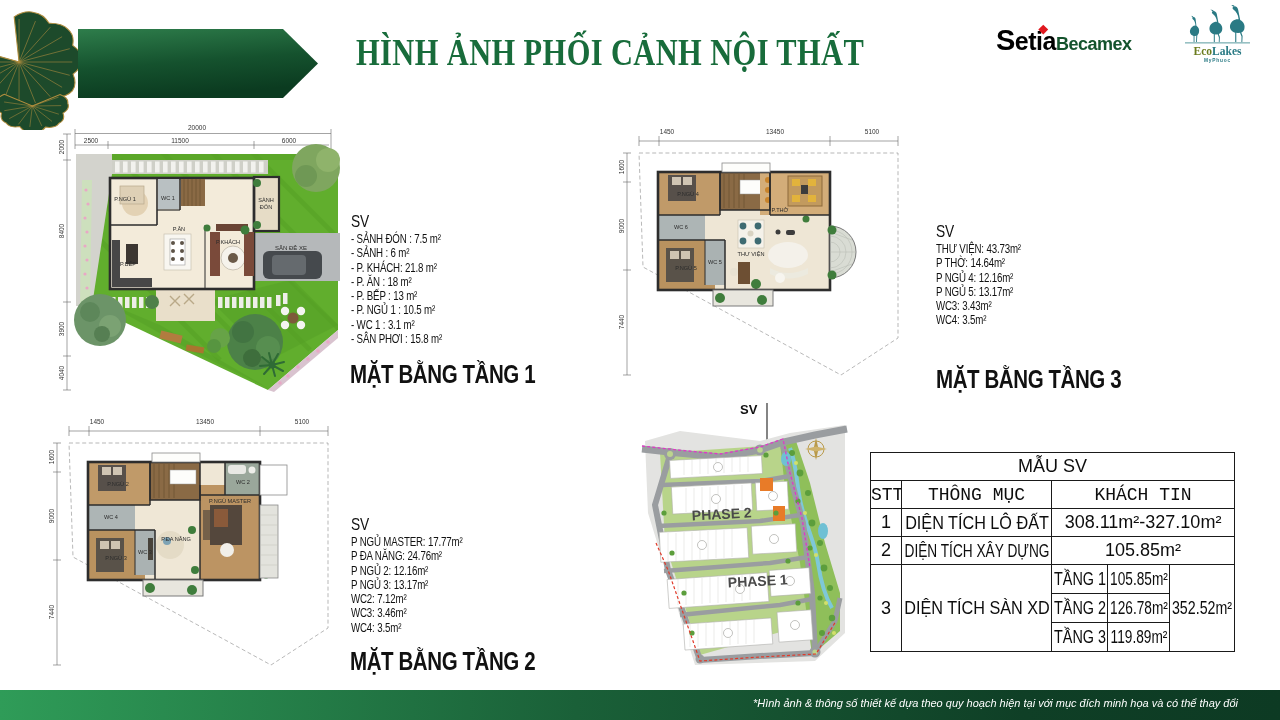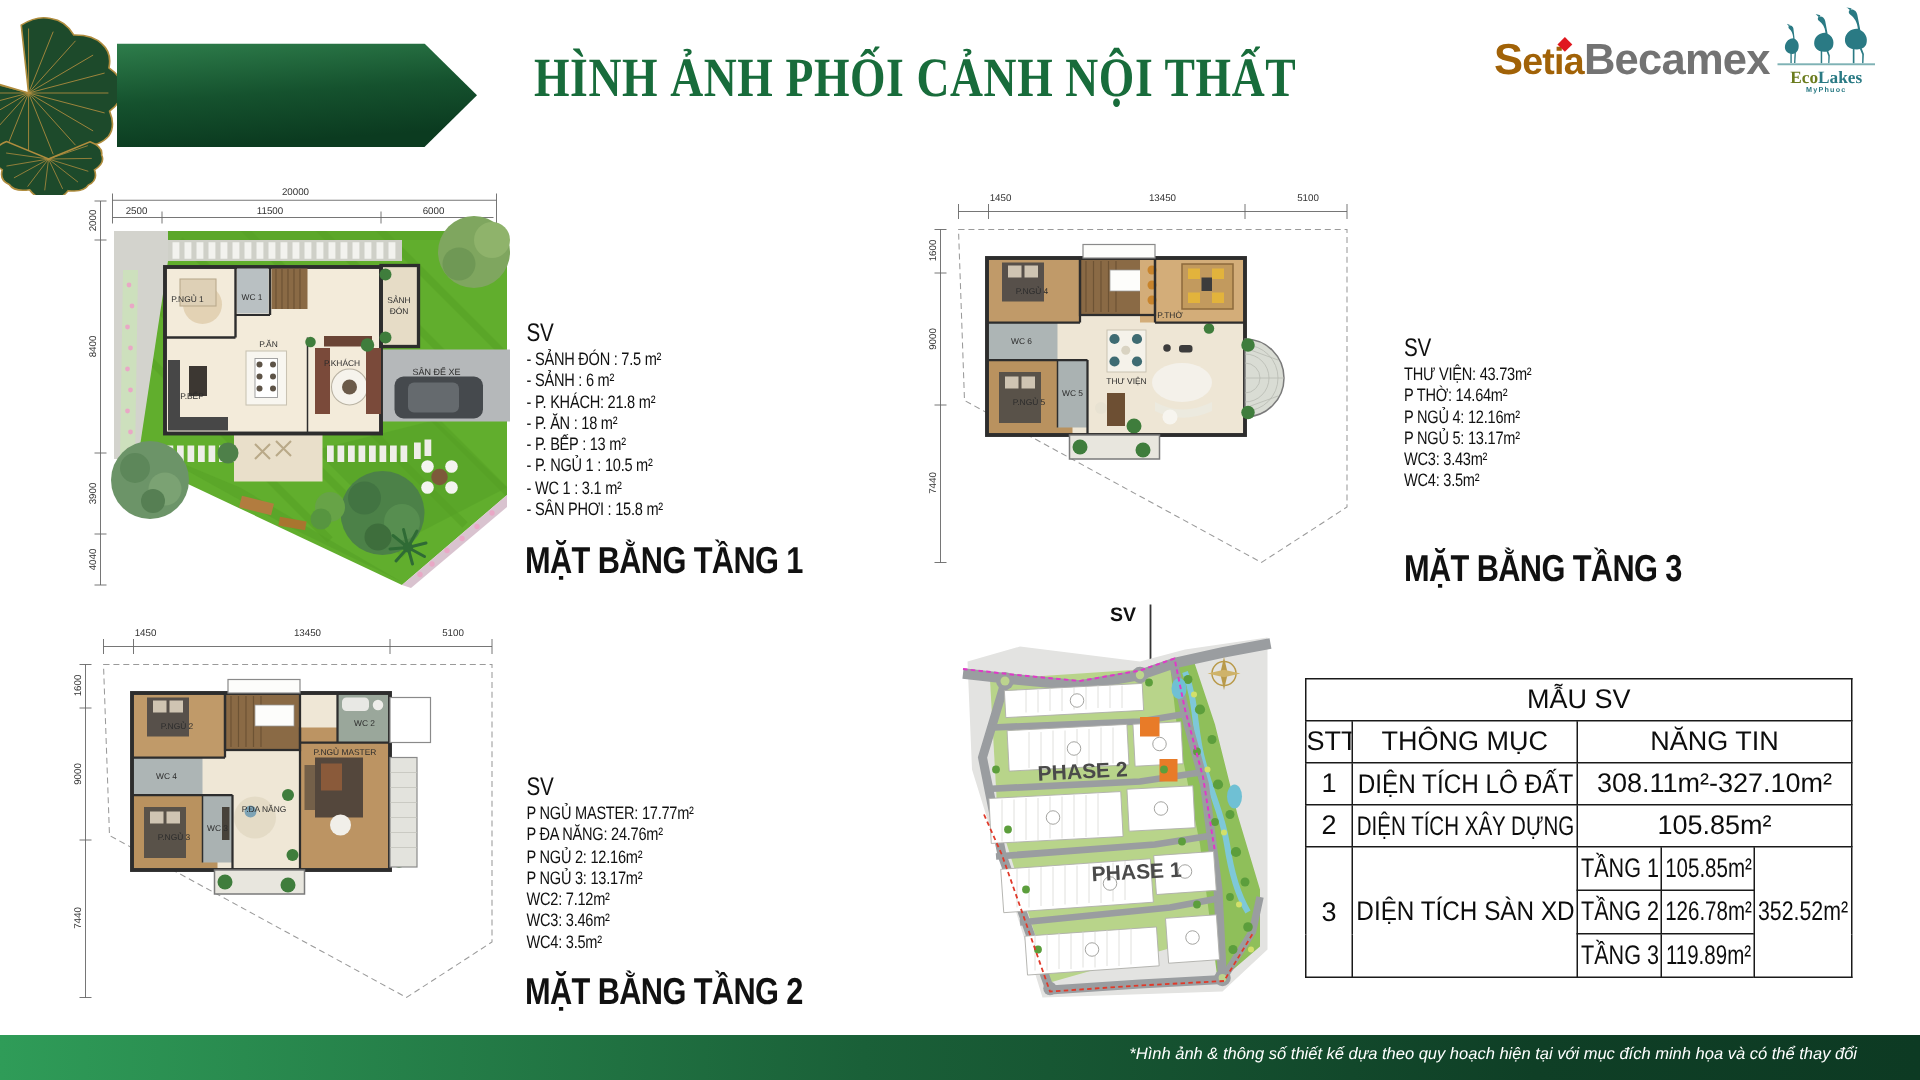--- a/index.html
+++ b/index.html
@@ -41,21 +41,21 @@
       <path d="M28.0,58.0 L23.6,12.8 Q32.9,6.2 41.3,8.4 Q50.1,9.8 55.1,19.3 Q66.8,19.1 72.2,25.4 Q78.2,31.2 76.3,41.3 Q84.7,47.6 84.2,55.5 Q84.9,63.2 76.7,70.1 Q80.5,80.2 76.0,86.9 Q71.0,93.3 59.1,94.0 Q55.1,103.7 46.5,105.6 Q38.4,109.6 28.6,104.8 Q18.8,110.0 10.5,106.4 Q1.6,104.9 -2.9,95.5 Q-14.2,94.4 -18.7,87.4 Q-24.3,81.2 -21.6,71.4 Q-29.5,64.5 -28.5,56.6 Q-29.0,48.7 -20.7,42.2 Z" fill="#1d4a2b" stroke="#b08d3e" stroke-width="1"></path>
       <path d="M28,58 L28.0,15.0 M28,58 L42.8,17.1 M28,58 L56.2,23.2 M28,58 L66.8,32.7 M28,58 L73.7,44.7 M28,58 L76.0,58.0 M28,58 L73.7,71.3 M28,58 L66.8,83.3 M28,58 L56.2,92.8 M28,58 L42.8,98.9 M28,58 L28.0,101.0 M28,58 L13.2,98.9 M28,58 L-0.2,92.8 M28,58 L-10.8,83.3 M28,58 L-17.7,71.3 M28,58 L-20.0,58.0 M28,58 L-17.7,44.7 " stroke="#b08d3e" stroke-width="0.55" fill="none"></path>
       <path d="M40.0,102.0 L64.9,90.5 Q72.8,93.8 71.9,99.3 Q74.2,104.6 67.6,109.2 Q69.9,116.2 64.0,119.3 Q61.0,124.5 51.8,123.1 Q47.0,129.9 40.0,127.8 Q33.2,129.6 28.6,122.5 Q19.4,124.1 16.4,119.0 Q10.3,116.0 12.2,109.2 Q5.7,104.6 8.2,99.3 Q7.1,93.7 14.8,90.3 Z" fill="#1d4a2b" stroke="#b08d3e" stroke-width="1"></path>
       <path d="M40,102 L63.6,93.1 M40,102 L66.0,101.6 M40,102 L63.9,110.2 M40,102 L57.7,117.4 M40,102 L48.5,121.9 M40,102 L37.7,122.9 M40,102 L27.4,120.4 M40,102 L19.2,114.6 M40,102 L14.7,106.7 M40,102 L14.5,98.0 " stroke="#b08d3e" stroke-width="0.5" fill="none"></path>
     </g>
   </svg>
 
   <div class="abs" style="left:356px;top:31px;font-family:'Liberation Serif',serif;font-size:37px;font-weight:600;color:#186c3b;letter-spacing:0.5px;white-space:nowrap;transform:scaleX(0.822);transform-origin:left center;">HÌNH ẢNH PHỐI CẢNH NỘI THẤT</div>
 
   <div class="abs" style="left:996px;top:24px;font-size:29px;font-weight:bold;letter-spacing:-0.5px;white-space:nowrap;">
-    <span style="color:#a16207;">S<span style="font-size:25px;">etia</span></span><span style="color:#737373;font-size:29px;">Becamex</span>
+    <span style="color:#000000;">S<span style="font-size:25px;">etia</span></span><span style="color:#14532d;font-size:18px;">Becamex</span>
   </div>
 
   <div class="abs" style="left:1040px;top:26px;width:6.5px;height:6.5px;background:#e0181f;transform:rotate(45deg);"></div>
 
   <svg class="abs" style="left:1180px;top:5px;" width="75" height="62" viewBox="0 0 75 62">
 
     <g fill="#2a7a84">
       <path d="M15,31 C11.5,31 9.5,28.5 10,25.5 C10.5,22.5 13,20.5 15.5,20.5 C15.2,17.5 14.5,15.5 12.8,14.2 C12,13.5 12.2,12.2 13.2,12 C14.5,11.8 15.3,12.8 15.6,14 L16.4,20.8 C18.6,22 19.6,24.5 19,27.2 C18.6,29.2 17,31 15,31 Z"></path>
       <path d="M12.6,12.5 L11.2,10.8 L13.4,11.6 Z"></path>
       <rect x="13.6" y="30" width="0.9" height="7"></rect>
@@ -746,24 +746,24 @@
         <col style="width:56px">
         <col style="width:62px">
         <col style="width:65px">
       </colgroup>
 
     <tbody>
         <tr style="height:28px;margin-top:40px;">
           <td colspan="5">MẪU SV</td>
         </tr>
 
-    <tr style="height:28px;">
+    <tr style="height:28px;font-family:Liberation Mono, monospace;">
           <td>STT</td>
           <td>THÔNG MỤC</td>
-          <td colspan="3">NĂNG TIN</td>
+          <td colspan="3">KHÁCH TIN</td>
         </tr>
 
     <tr style="height:28px;">
           <td>1</td>
           <td>
             <span class="c9">DIỆN TÍCH LÔ ĐẤT</span>
           </td>
           <td colspan="3">308.11m²-327.10m²</td>
         </tr>
 

